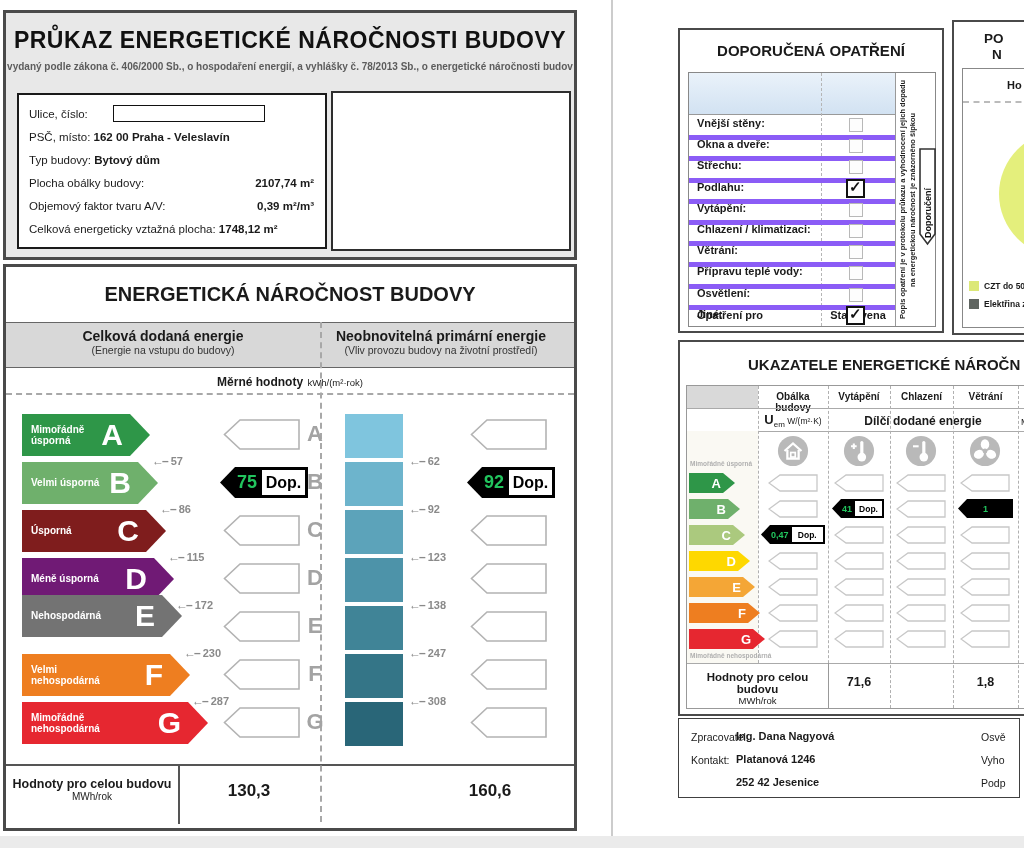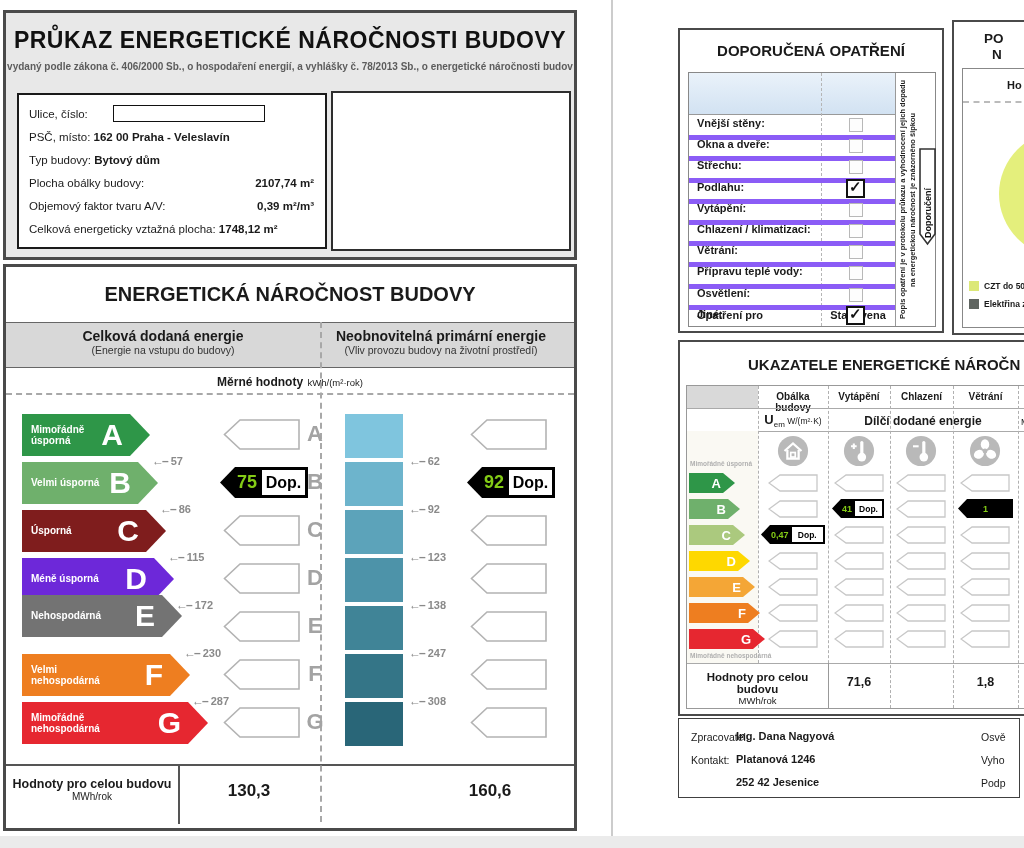--- a/index.html
+++ b/index.html
@@ -42,21 +42,21 @@
   .cletter{position:absolute;right:27px;top:50%;transform:translateY(-50%);font-size:30px;font-weight:bold;}
   .oarrow{position:absolute;z-index:2;}
   .gletter{position:absolute;width:26px;text-align:center;font-size:22px;font-weight:bold;color:#a3a3a3;z-index:2;}
   .tick{position:absolute;display:flex;align-items:center;gap:4px;color:#8a8a8a;font-weight:bold;
         font-size:11px;z-index:3;height:14px;}
   .tick-line::before{content:"\2190\2013";font-size:12px;letter-spacing:-2px;}
   .bbar{position:absolute;left:339px;width:58px;height:44px;z-index:2;}
 
   .ind{position:absolute;background:#000;display:flex;align-items:center;z-index:4;
        clip-path:polygon(0 50%,15px 0,100% 0,100% 100%,15px 100%);}
-  .ind-val{color:#84cc16;font-weight:bold;font-size:18px;margin-left:17px;}
+  .ind-val{color:#22c55e;font-weight:bold;font-size:18px;margin-left:17px;}
   .ind-tag{flex:1;background:#fff;color:#000;font-weight:bold;font-size:16px;margin:3px 3px 3px 5px;
            align-self:stretch;display:flex;align-items:center;justify-content:center;}
   .ind-sm{clip-path:polygon(0 50%,9px 0,100% 0,100% 100%,9px 100%);height:19px;}
   .ind-sm .ind-val{font-size:9px;margin-left:10px;}
   .ind-sm .ind-tag{font-size:8.5px;margin:2px 2px 2px 3px;}
   .ind-center{justify-content:center;}
   .ind-center .ind-val{margin:0;}
 
   #totals-row{position:absolute;left:0;right:0;top:497px;height:58px;border-top:2px solid #555;}
   #totals-label-cell{position:absolute;left:0;top:0;width:172px;height:100%;border-right:2px solid #555;text-align:center;}
@@ -193,21 +193,21 @@
       <span class="cletter">A</span>
       </div>
     <div class="carrow" style="top: 195px; width: 136px; background: rgb(111, 176, 108);">
       <span class="clabel">Velmi úsporná</span>
       <span class="cletter">B</span>
       </div>
     <div class="carrow" style="top: 243px; width: 144px; background: #7f1d1d;">
       <span class="clabel">Úsporná</span>
       <span class="cletter">C</span>
       </div>
-    <div class="carrow" style="top: 291px; width: 152px; background: #6d28d9;">
+    <div class="carrow" style="top: 291px; width: 152px; background: #701a75;">
       <span class="clabel">Méně úsporná</span>
       <span class="cletter">D</span>
       </div>
     <div class="carrow" style="top: 328px; width: 160px; background: #737373;">
       <span class="clabel">Nehospodárná</span>
       <span class="cletter">E</span>
       </div>
     <div class="carrow" style="top: 387px; width: 168px; background: rgb(238, 126, 32);">
       <span class="clabel">Velmi nehospodárná</span>
       <span class="cletter">F</span>

